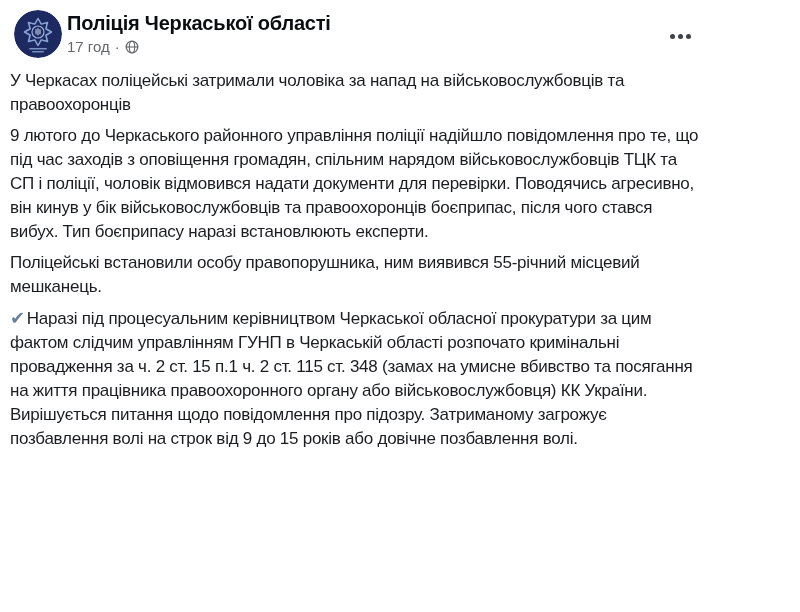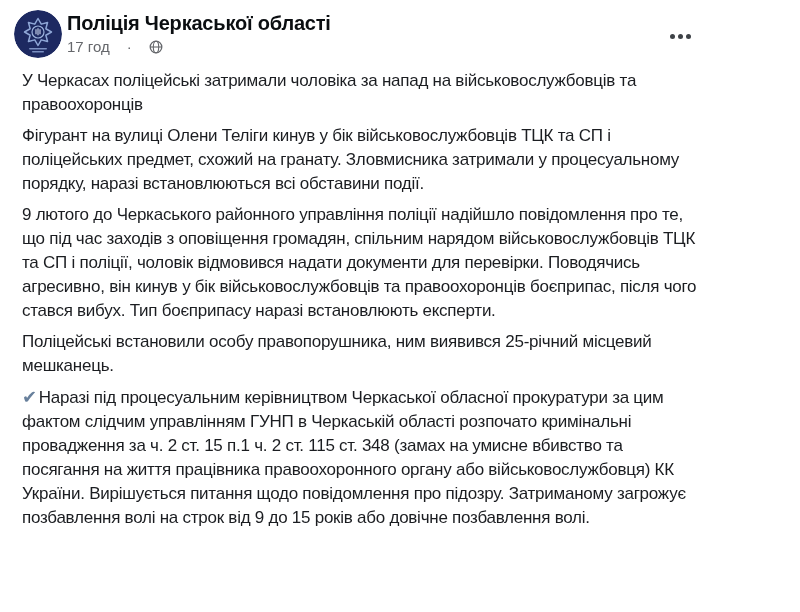--- a/index.html
+++ b/index.html
@@ -21,39 +21,39 @@
     border-radius: 50%; overflow: hidden; cursor: pointer;
   }
   .avatar svg { display: block; }
   .header-text { margin-left: 5px; padding-top: 1px; min-width: 0; }
   .page-name {
     font-size: 20px; font-weight: 700; color: #0b0e11;
     line-height: 25px; letter-spacing: -0.2px; cursor: pointer;
     white-space: nowrap;
   }
   .meta-row {
-    display: flex; align-items: center; gap: 16px;
+    display: flex; align-items: center; gap: 4px;
     margin-top: 1px; font-size: 15px; color: #65676b;
     line-height: 20px; cursor: pointer;
   }
   .meta-row .sep { margin: 0 1px; }
   .globe { width: 14px; height: 14px; display: inline-block; }
 
   .more-btn {
     position: absolute; right: 18px; top: 24px;
     width: 36px; height: 24px;
     display: flex; align-items: center; justify-content: center;
     gap: 3px; cursor: pointer; border-radius: 6px;
   }
   .more-btn .dotc {
     width: 5px; height: 5px; border-radius: 50%; background: #3e4247;
   }
 
   
-  .post-body { padding: 9px 14px 0 10px; margin-left: 12px; }
+  .post-body { padding: 9px 14px 0 10px; }
   .post-body p {
     margin: 0 0 7px 0;
     font-size: 17px; line-height: 24px;
     letter-spacing: -0.25px;
     color: #1b1d21;
   }
   .check {
     font-family: "DejaVu Sans", sans-serif;
     color: #68809c; font-size: 18px; margin-right: 2px;
   }
@@ -91,19 +91,18 @@
 
     <div class="more-btn">
       <span class="dotc"></span>
       <span class="dotc"></span>
       <span class="dotc"></span>
     </div>
   </div>
 
   <div class="post-body">
     <p>У Черкасах поліцейські затримали чоловіка за напад на військовослужбовців та правоохоронців</p>
-    <p>Фігурант на вулиці Олени Теліги кинув у бік військовослужбовців ТЦК та СП і поліцейських предмет, схожий на гранату. Зловмисника затримали у процесуальному порядку, наразі встановлюються всі обставини події.</p>
     <p>9 лютого до Черкаського районного управління поліції надійшло повідомлення про те, що під час заходів з оповіщення громадян, спільним нарядом військовослужбовців ТЦК та СП і поліції, чоловік відмовився надати документи для перевірки. Поводячись агресивно, він кинув у бік військовослужбовців та правоохоронців боєприпас, після чого стався вибух. Тип боєприпасу наразі встановлюють експерти.</p>
-    <p>Поліцейські встановили особу правопорушника, ним виявився 25-річний місцевий мешканець.</p>
+    <p>Поліцейські встановили особу правопорушника, ним виявився 55-річний місцевий мешканець.</p>
     <p><span class="check">✔</span><span>Наразі під процесуальним керівництвом Черкаської обласної прокуратури за цим фактом слідчим управлінням ГУНП в Черкаській області розпочато кримінальні провадження за ч. 2 ст. 15 п.1 ч. 2 ст. 115 ст. 348 (замах на умисне вбивство та посягання на життя працівника правоохоронного органу або військовослужбовця) КК України. Вирішується питання щодо повідомлення про підозру. Затриманому загрожує позбавлення волі на строк від 9 до 15 років або довічне позбавлення волі.</span></p>
   </div>
 
 </div>
 
 </body></html>

